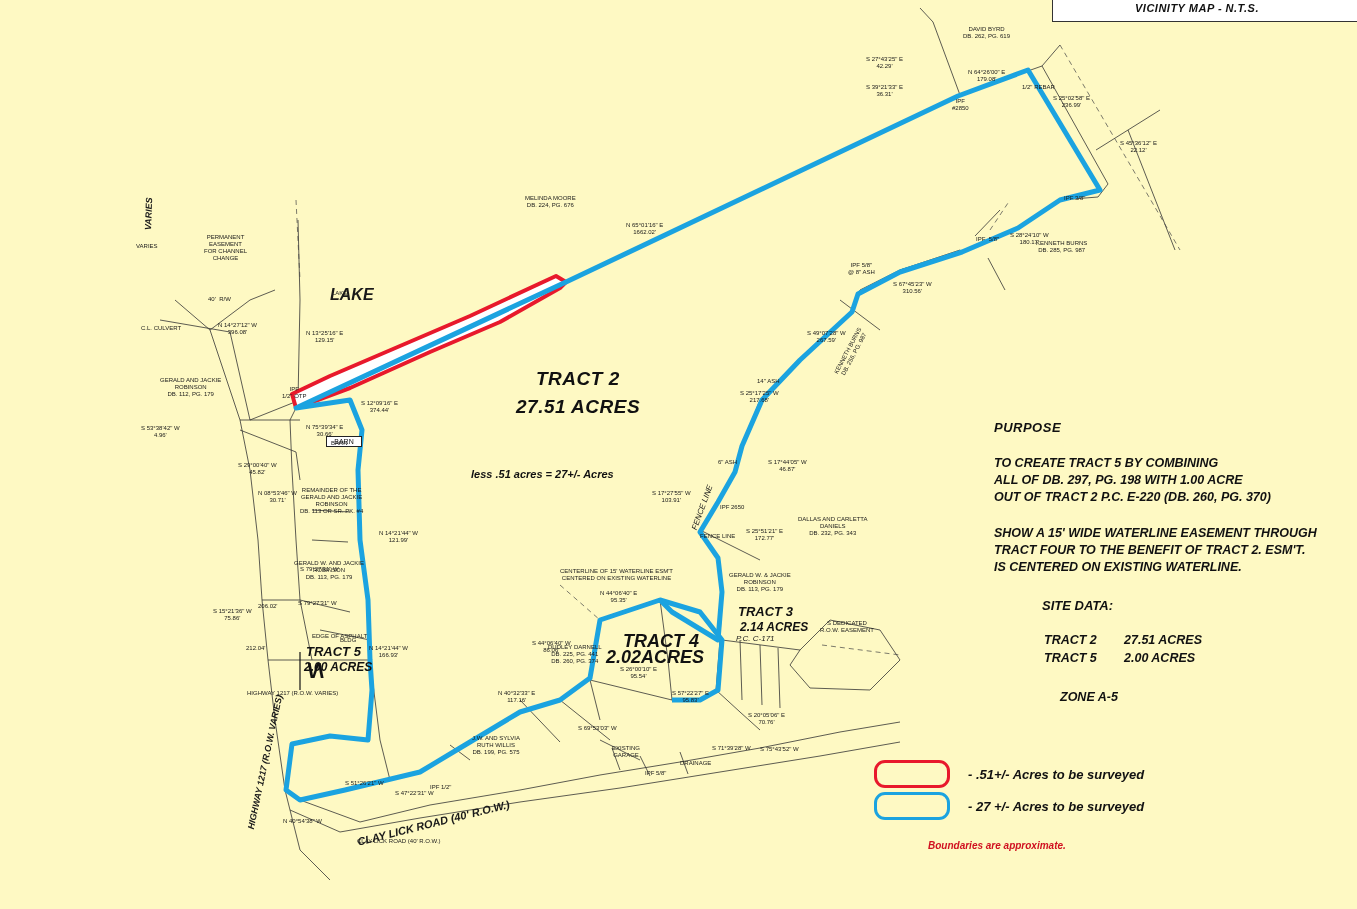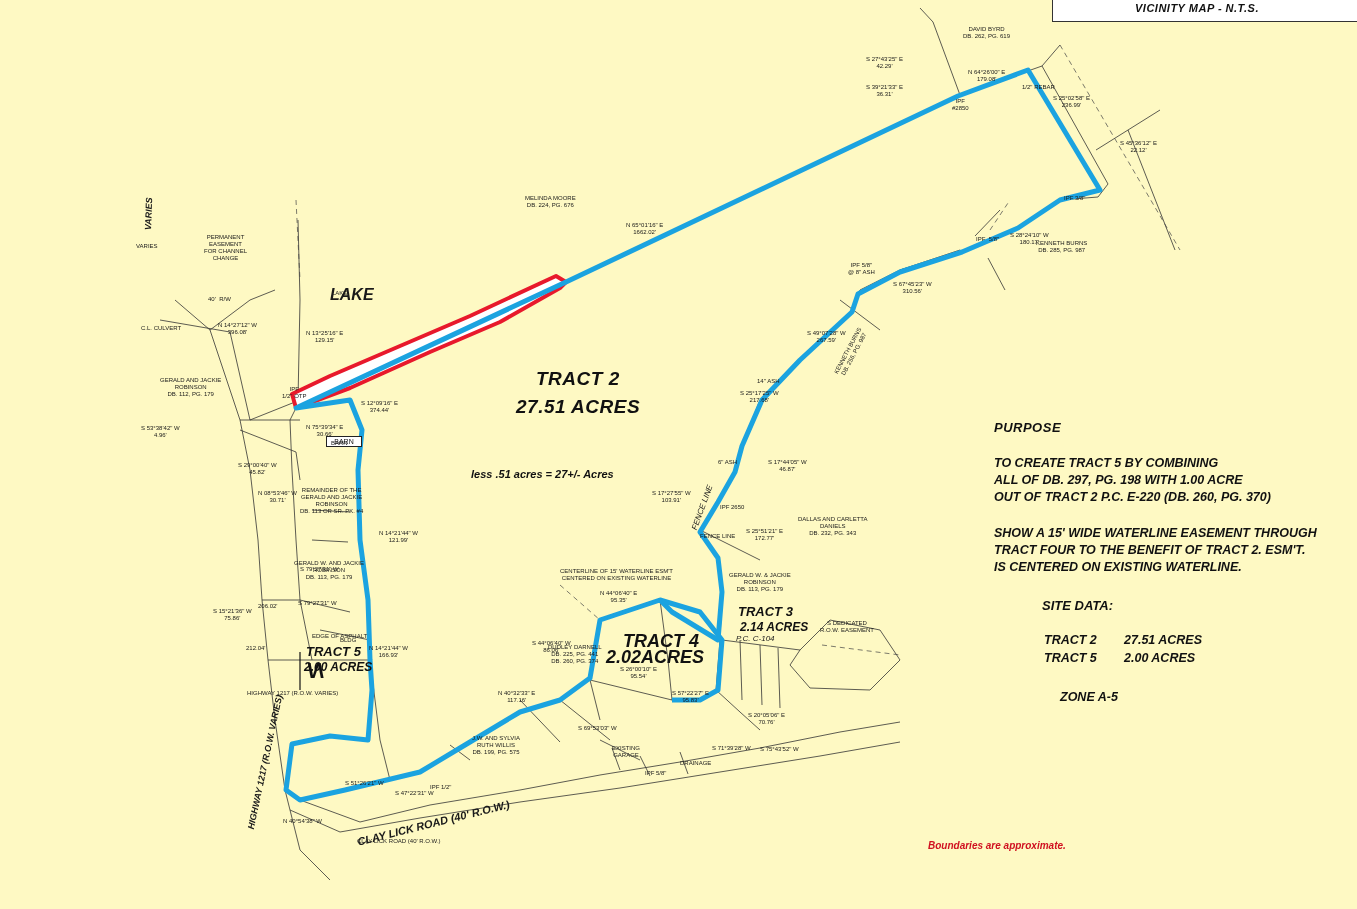--- a/index.html
+++ b/index.html
@@ -249,21 +249,21 @@
 
   <div class="vicinity-box" style="left:1052px; top:-6px; width:305px; height:26px;"></div>
   <div class="vicinity-label" style="left:1135px; top:2px;">VICINITY MAP - N.T.S.</div>
 
   <div class="tract-title tract-2-title" style="left:536px; top:368px;">TRACT 2</div>
   <div class="tract-title tract-2-title" style="left:516px; top:396px;">27.51 ACRES</div>
   <div class="tract-2-sub" style="position:absolute; left:471px; top:422px;margin-top:46px;">less .51 acres = 27+/- Acres</div>
 
   <div class="tract-title tract-small" style="left:738px; top:604px; font-size:13px;">TRACT 3</div>
   <div class="tract-title tract-small" style="left:720px; top:620px; font-size:12px;margin-left:20px;">2.14 ACRES</div>
-  <div class="txt sm italic" style="left:736px; top:634px;">P.C. C-104</div>
+  <div class="txt sm italic" style="left:736px; top:634px;">P.C. C-171</div>
 
   <div class="tract-title tract-small" style="left:623px; top:631px; font-size:18px;">TRACT 4</div>
   <div class="tract-title tract-small" style="left:606px; top:647px; font-size:18px;">2.02ACRES</div>
 
   <div class="tract-title tract-small" style="left:306px; top:644px; font-size:13px;">TRACT 5</div>
   <div class="tract-title tract-small" style="left:304px; top:660px; font-size:12px;">2.00 ACRES</div>
 
   <div class="barn-box" style="left:326px; top:436px; width:28px;">BARN</div>
 
   <div class="north-n" style="left:308px; top:658px;">N</div>
@@ -420,15 +420,23 @@
   <div class="note-block purpose-line" style="left:994px; top:543px;">TRACT FOUR TO THE BENEFIT OF TRACT 2.  ESM'T.</div>
   <div class="note-block purpose-line" style="left:994px; top:560px;">IS CENTERED ON EXISTING  WATERLINE.</div>
 
   <div class="note-block sitedata-title" style="left:1042px; top:598px;">SITE DATA:</div>
   <div class="note-block sitedata-line" style="left:1044px; top:633px;">TRACT    2</div>
   <div class="note-block sitedata-line" style="left:1124px; top:633px;">27.51 ACRES</div>
   <div class="note-block sitedata-line" style="left:1044px; top:651px;">TRACT    5</div>
   <div class="note-block sitedata-line" style="left:1124px; top:651px;">2.00 ACRES</div>
   <div class="note-block sitedata-line" style="left:1060px; top:690px;">ZONE   A-5</div>
 
+  <div class="legend-row" style="left:874px; top:760px;">
+    <div class="legend-swatch red"></div>
+    <div class="legend-label">-  .51+/- Acres to be surveyed</div>
+  </div>
+  <div class="legend-row" style="left:874px; top:792px;">
+    <div class="legend-swatch blue"></div>
+    <div class="legend-label">-  27  +/- Acres to be surveyed</div>
+  </div>
   <div class="approx" style="left:928px; top:840px;">Boundaries are approximate.</div>
 
 </div>
 
 </body></html>

